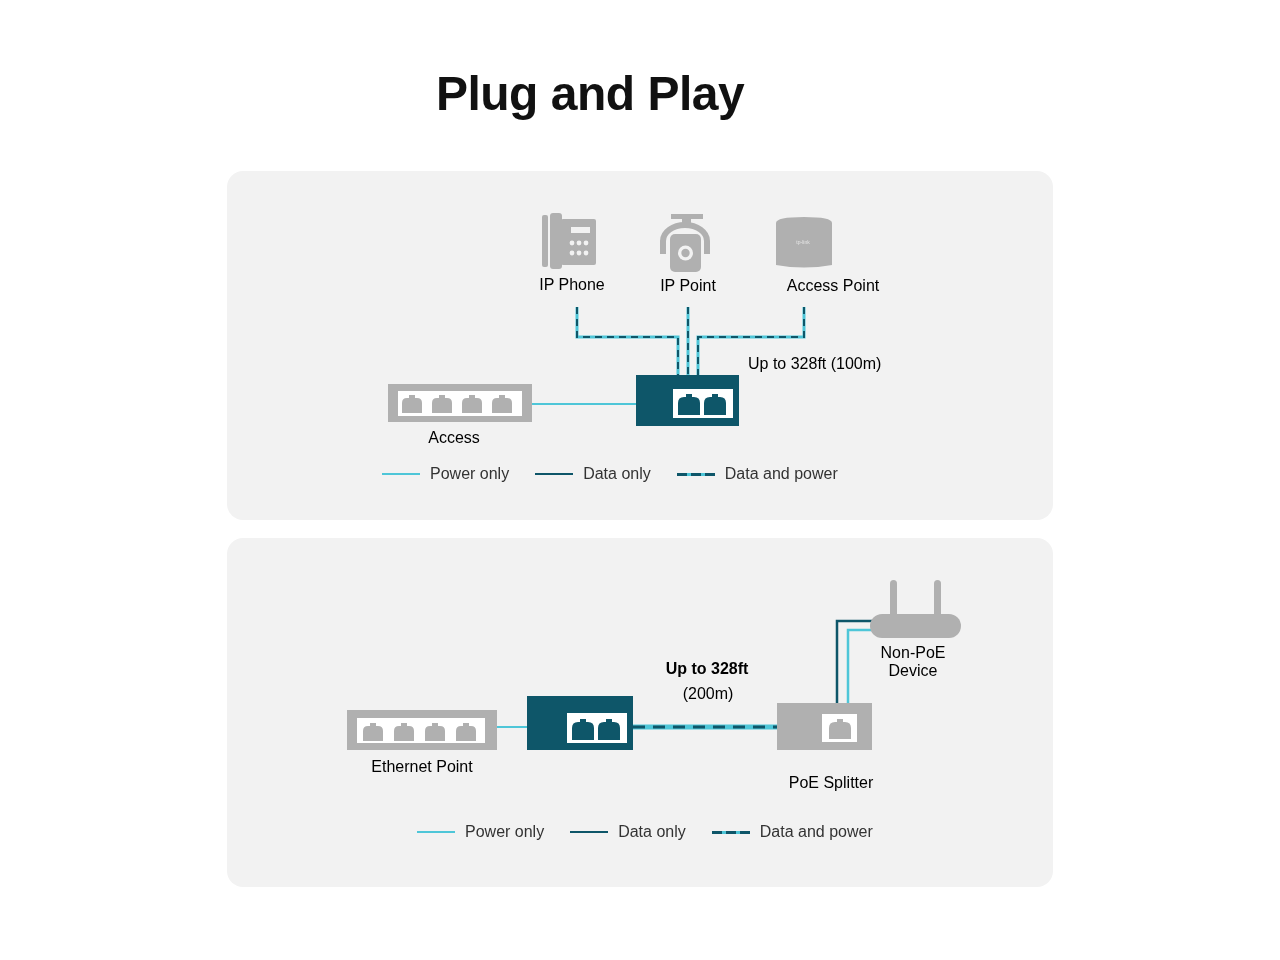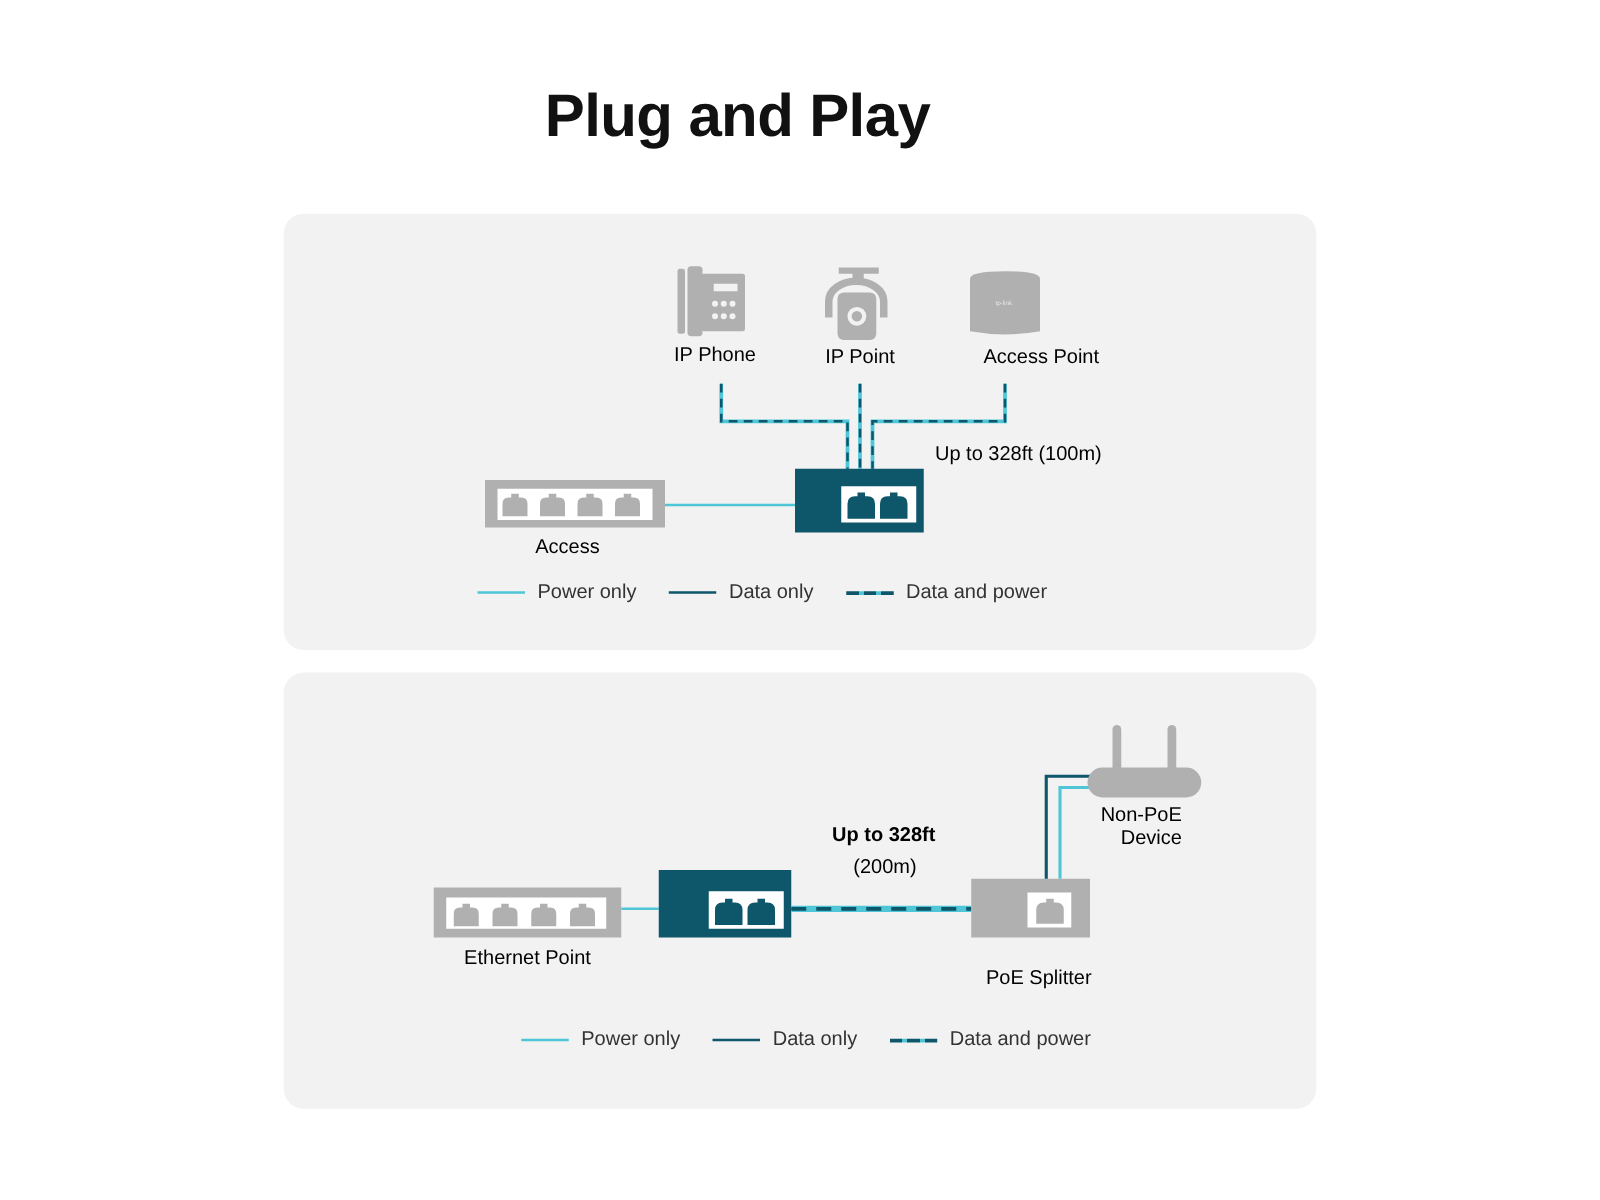--- a/index.html
+++ b/index.html
@@ -149,21 +149,21 @@
 
     <g fill="#b0b0b0">
       <rect x="663" y="42" width="7" height="40" rx="3.5"></rect>
       <rect x="707" y="42" width="7" height="40" rx="3.5"></rect>
       <rect x="643" y="76" width="91" height="24" rx="12"></rect>
     </g>
   </svg>
 
   <div class="lbl center" style="left:480px; top:122px;font-weight:bold;">Up to 328ft</div>
   <div class="lbl center" style="left:481px; top:147px;">(200m)</div>
-  <div class="lbl center" style="left:686px; top:106px; line-height:18px;text-align:right;">
+  <div class="lbl center" style="left:686px; top:106px; line-height:18px;">
     <div>Non-PoE</div>
     <div>Device</div>
   </div>
   <div class="lbl center" style="left:195px; top:220px;">Ethernet Point</div>
   <div class="lbl center" style="left:604px; top:220px;margin-top:16px;">PoE Splitter</div>
 
   <div class="legend" style="left:190px; top:285px;">
     <div class="item">
       <span class="swatch sw-power"></span>
       <span>Power only</span>

